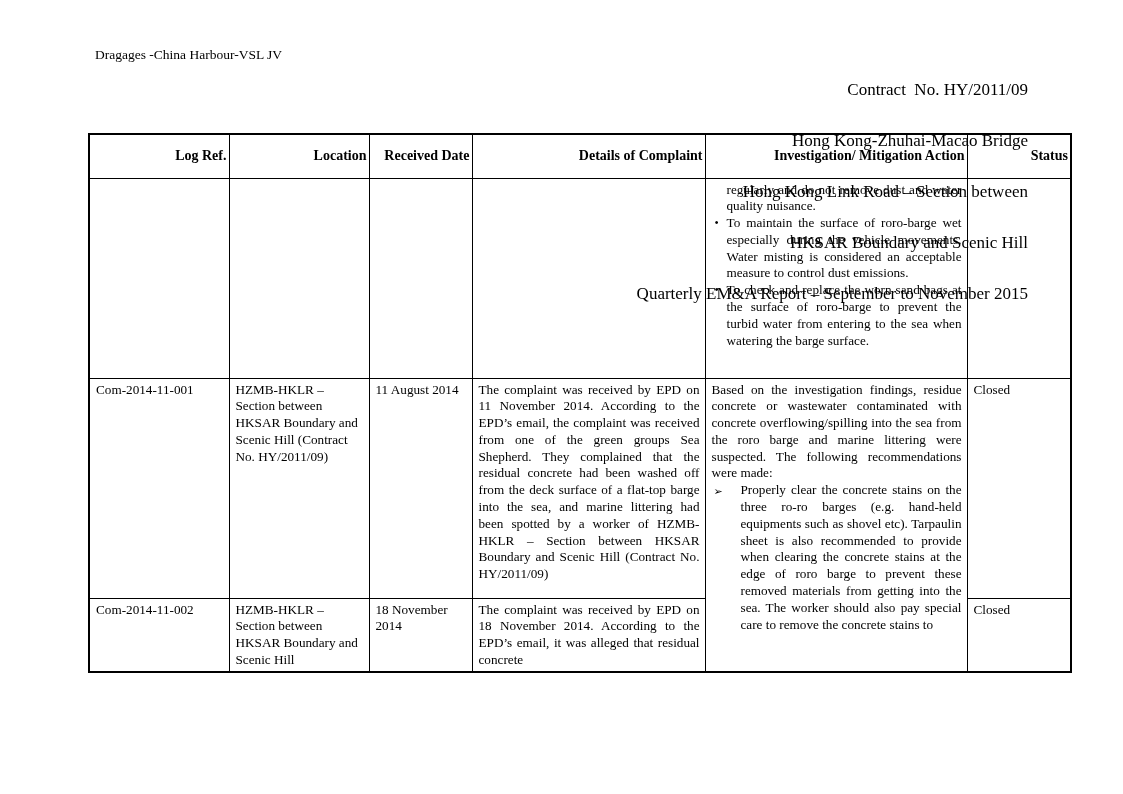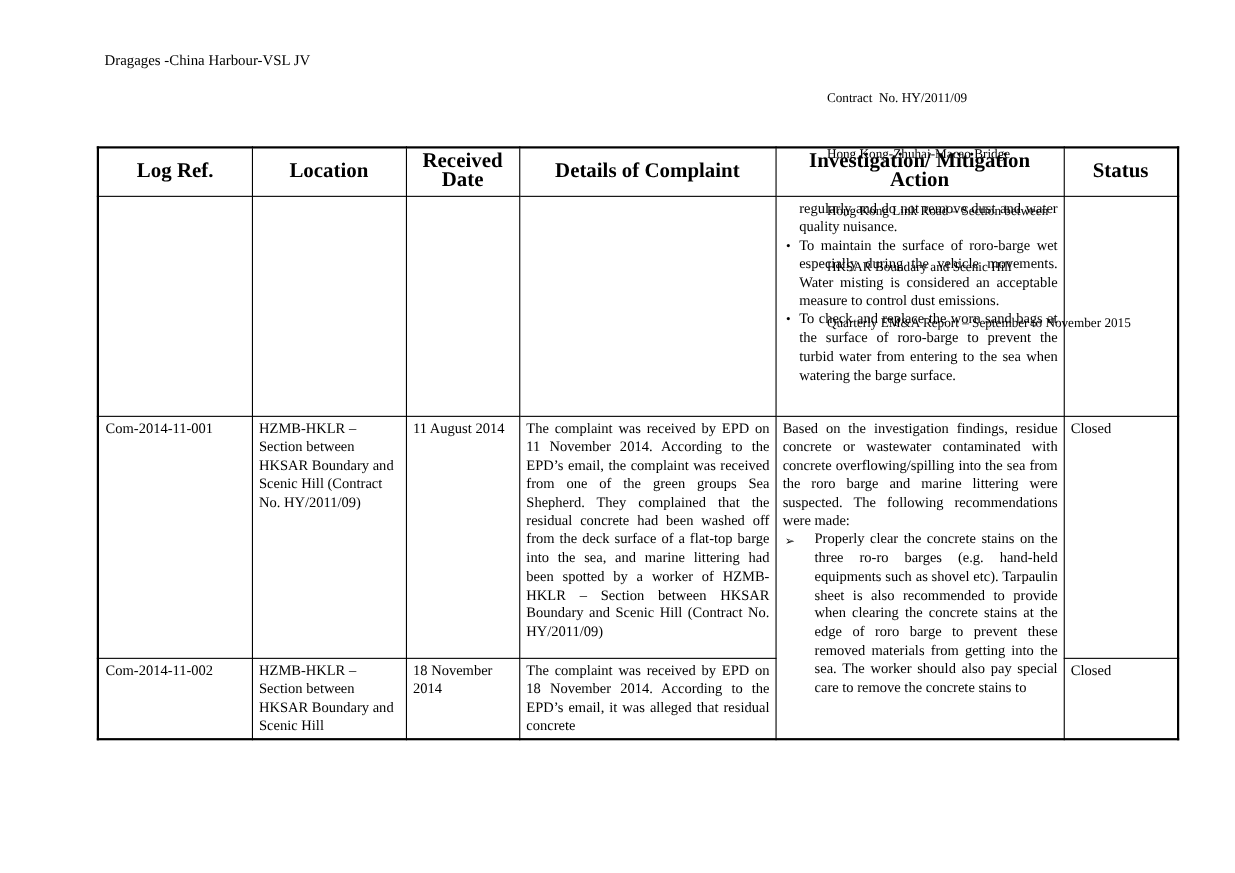--- a/index.html
+++ b/index.html
@@ -10,33 +10,33 @@
     color: #000;
   }
   .page { position: relative; width: 1123px; height: 680px; background: #fff; overflow: hidden; }
 
   .hdr-left {
     position: absolute; left: 95px; top: 47px;
     font-size: 13.5px; white-space: pre;
   }
   .hdr-right {
     position: absolute; right: 95px; top: 47px;
-    font-size: 12px; line-height: 17px; white-space: pre;
+    text-align: right; font-size: 17px; line-height: 17px; white-space: pre;
   }
 
   table.log {
     position: absolute; left: 88px; top: 133px;
     width: 982px; table-layout: fixed;
     border-collapse: collapse;
     border: 2px solid #000;
     font-size: 13.2px; line-height: 16.8px;
   }
   table.log th, table.log td { border: 1px solid #000; }
   table.log th {
-    font-weight: bold; font-size: 19px; text-align: center;
+    font-weight: bold; font-size: 14px; text-align: right;
     vertical-align: middle; height: 44px; padding: 2px;
   }
   table.log td {
     vertical-align: top;
     padding: 3px 5px 2px 6px;
     overflow: hidden;
   }
   tr.r1 { height: 200px; }
   tr.r2 { height: 220px; }
   tr.r3 { height: 68px; padding-left: 12px; }

